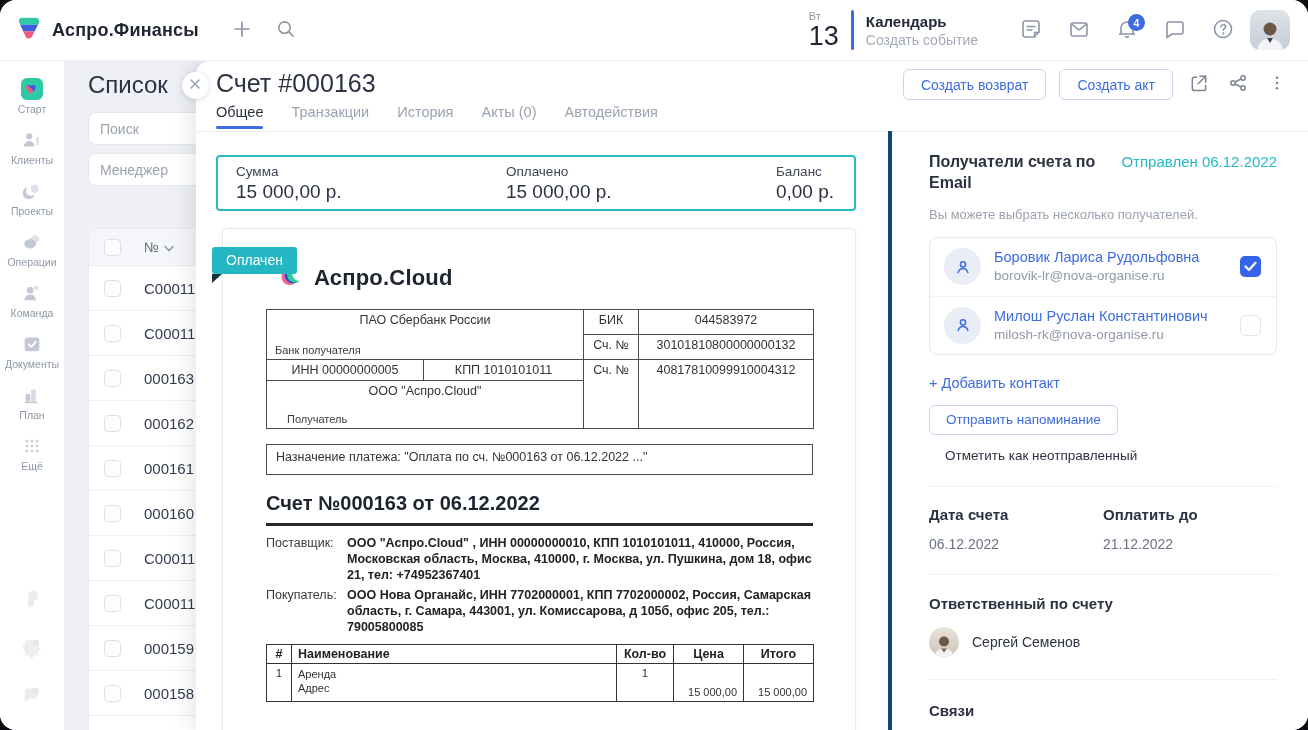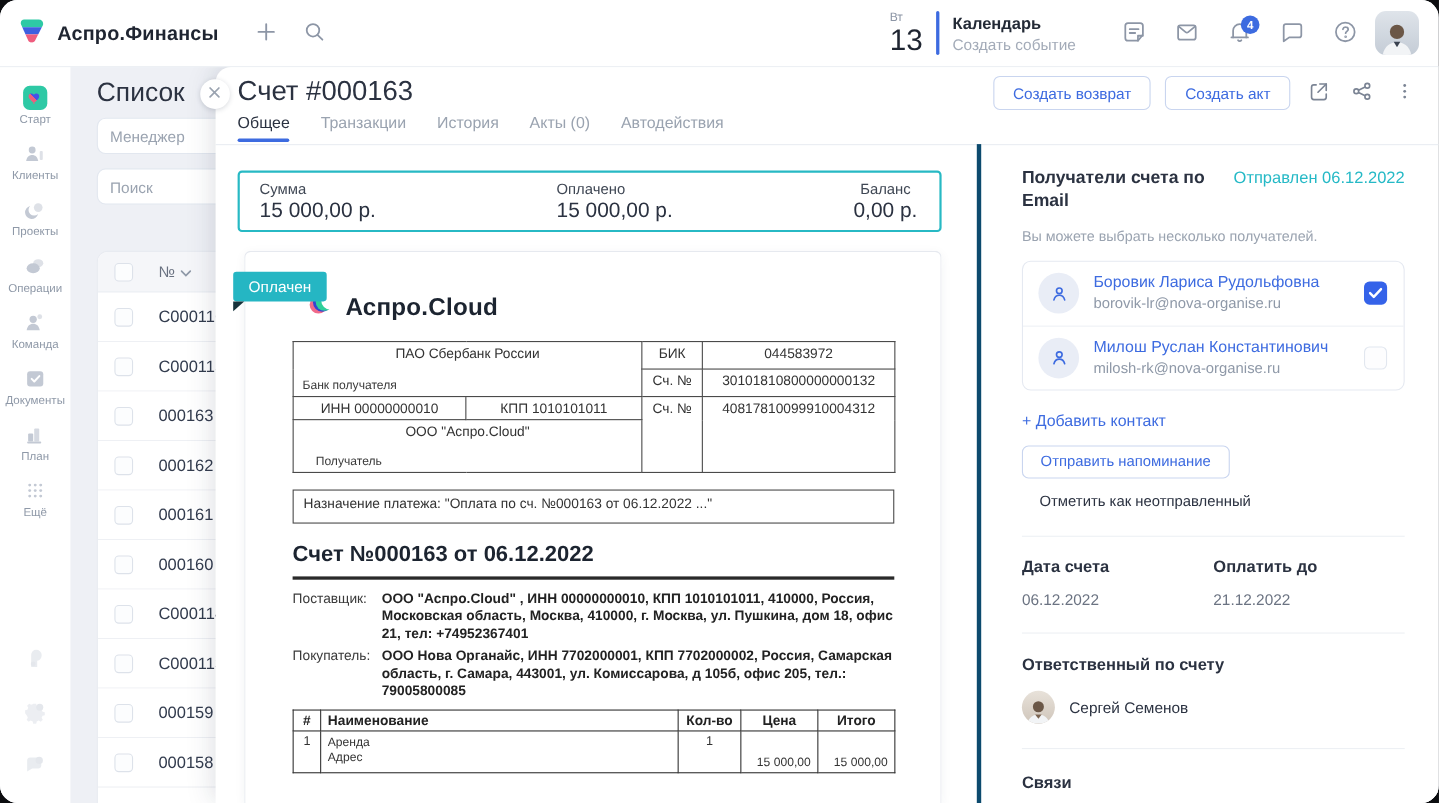--- a/index.html
+++ b/index.html
@@ -91,21 +91,21 @@
   .tab.active { color:#2b3241; }
   .tab.active::after { content:""; position:absolute; left:0; right:0; bottom:0; height:3px;
                        background:#3d6be0; border-radius:2px; }
   .tabs-rule { position:absolute; top:70px; left:0; right:0; height:1px; background:#e9edf2; }
 
   
   .summary { position:absolute; left:20px; top:94px; width:640px; height:56px; border:2px solid #27b9c4;
              border-radius:4px; background:#fff; display:flex; align-items:center;
              justify-content:space-between; padding:0 20px 0 18px; }
   .sum-cell { display:flex; flex-direction:column; gap:2px; }
-  .sum-cell.right { text-align:center; }
+  .sum-cell.right { text-align:left; }
   .sum-label { font-size:13.5px; color:#3f4754; }
   .sum-value { font-size:19px; color:#2b3241; }
 
   
   .paid-badge { position:absolute; left:16px; top:186px; z-index:5; background:#25b6c3; color:#fff;
                 font-size:14px; padding:5px 14px 6px; border-radius:3px; }
   .paid-badge::after { content:""; position:absolute; left:0; bottom:-9px; width:0; height:0;
                        border-top:9px solid #16323a; border-right:10px solid transparent; }
 
   
@@ -413,22 +413,22 @@
       <div class="list-head">
         <span class="list-title">Список</span>
         <button class="list-close">
           <span>
             <svg width="12" height="12" viewBox="0 0 12 12" fill="none" stroke="currentColor" stroke-width="1.6" stroke-linecap="round">
                 <path d="M2 2l8 8M10 2l-8 8"></path>
               </svg>
           </span>
         </button>
       </div>
+      <input class="filter-input fi-search" placeholder="Поиск" style="">
       <input class="filter-input fi-manager" placeholder="Менеджер" style="">
-      <input class="filter-input fi-search" placeholder="Поиск" style="">
 
       <div class="list-table">
         <div class="lt-header">
           <span class="checkbox"></span>
           <span class="col-num">
             <span>№</span>
             <span>
               <svg width="10" height="7" viewBox="0 0 10 7" fill="none" stroke="#8f99a8" stroke-width="1.6" stroke-linecap="round">
                   <path d="M1 1.5l4 4 4-4"></path>
                 </svg>
@@ -570,21 +570,21 @@
               <div class="cell-sub bank-name-sub">Банк получателя</div>
             </td>
             <td>БИК</td>
             <td>044583972</td>
           </tr>
           <tr>
             <td>Сч. №</td>
             <td>30101810800000000132</td>
           </tr>
           <tr>
-            <td>ИНН 00000000010</td>
+            <td>ИНН 00000000005</td>
             <td>КПП 1010101011</td>
             <td rowspan="2">Сч. №</td>
             <td rowspan="2">40817810099910004312</td>
           </tr>
           <tr>
             <td colspan="2" class="company-cell">
               <div>ООО "Аспро.Cloud"</div>
               <div class="cell-sub company-sub">Получатель</div>
             </td>
           </tr>

